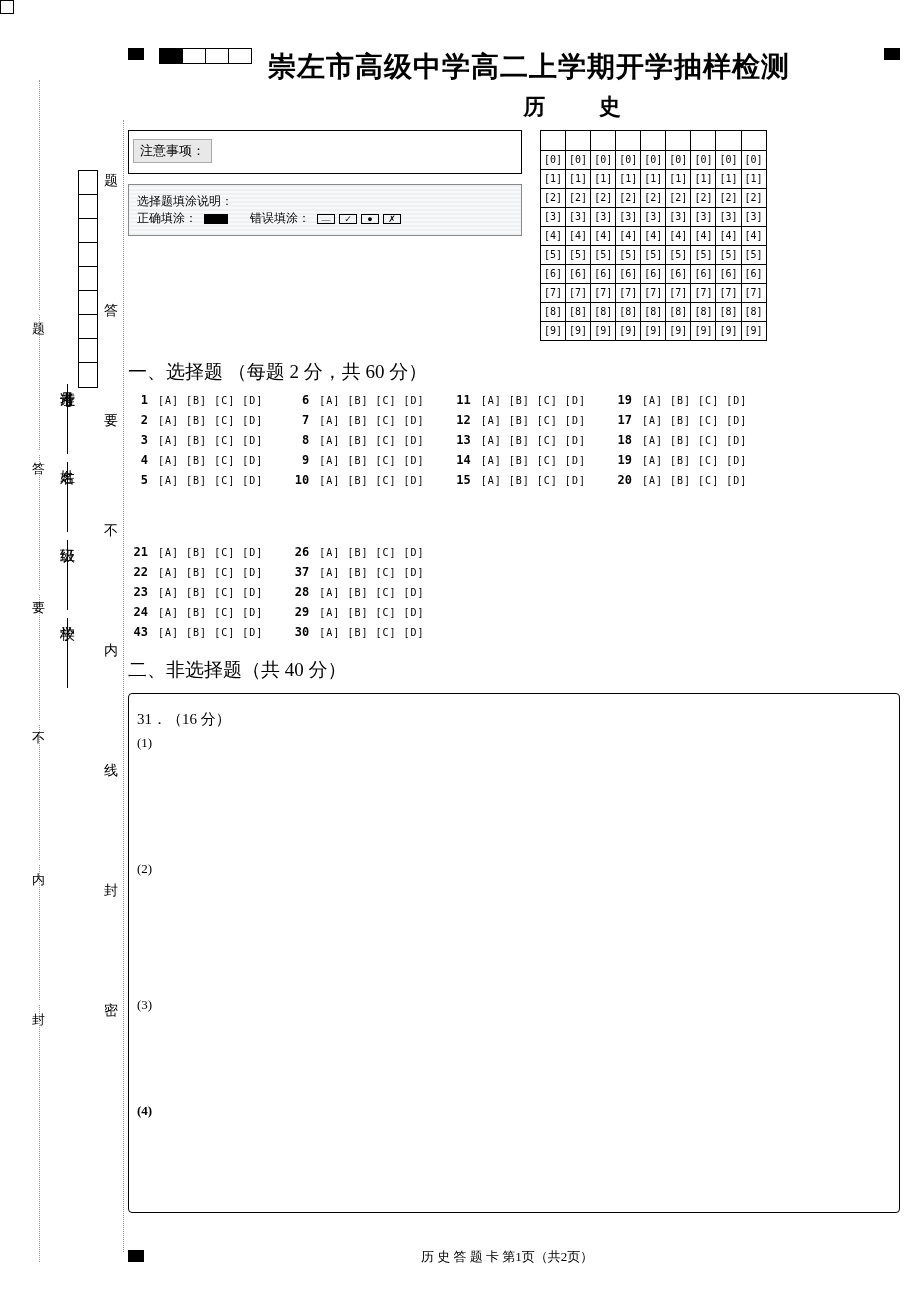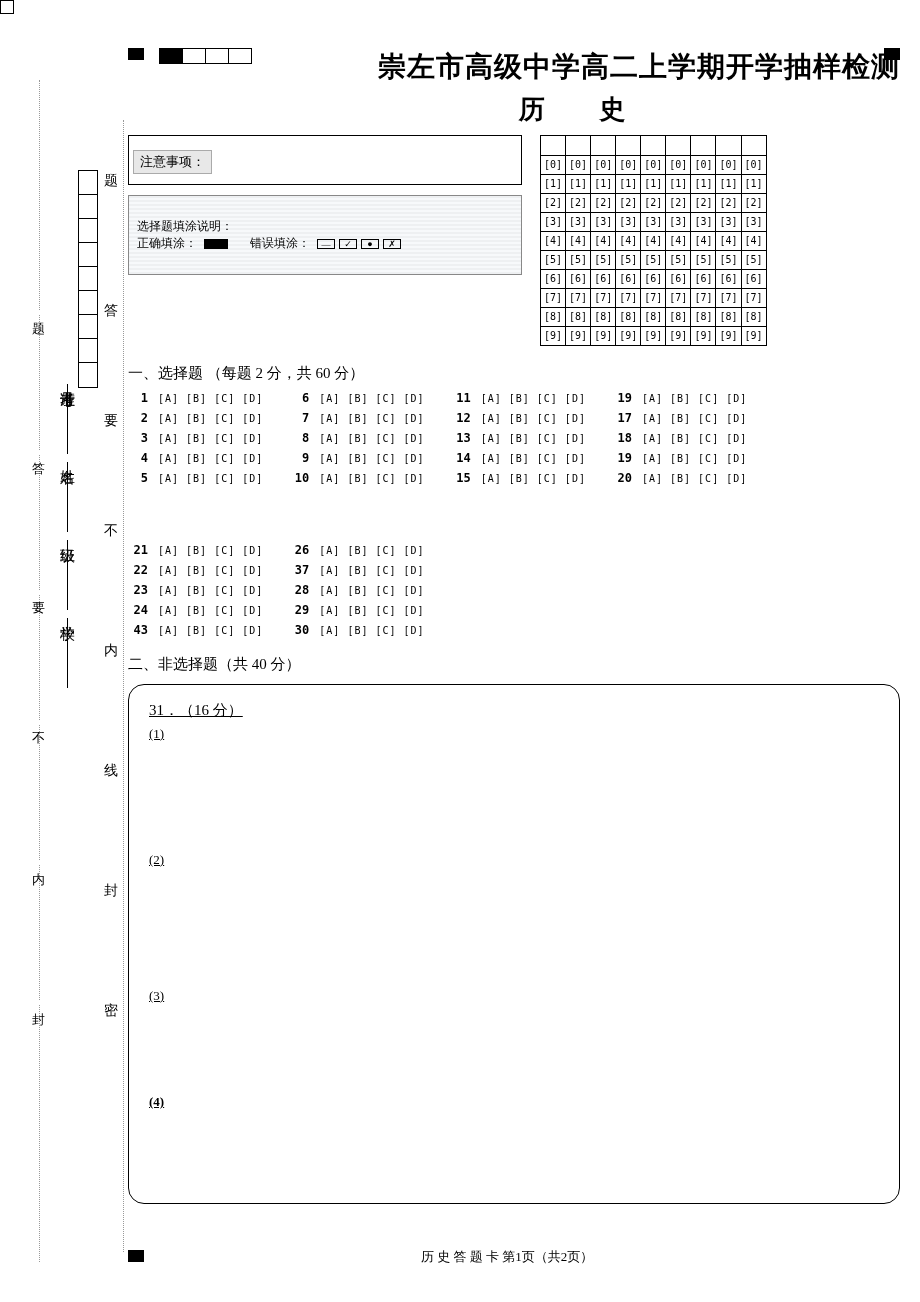--- a/index.html
+++ b/index.html
@@ -39,52 +39,52 @@
   
   
   .gutter { position: absolute; left: 100px; top: 120px; bottom: 50px; width: 24px; border-right: 1px dotted #999; }
   .gutter .gch { position: absolute; left: 4px; font-size: 14px; background: #fff; padding: 2px 0; }
   .gutter .g1 { top: 50px; } .gutter .g2 { top: 180px; } .gutter .g3 { top: 290px; }
   .gutter .g4 { top: 400px; } .gutter .g5 { top: 520px; } .gutter .g6 { top: 640px; }
   .gutter .g7 { top: 760px; } .gutter .g8 { top: 880px; }
   
   
   .main { position: absolute; left: 128px; right: 20px; top: 48px; bottom: 30px; }
-  .title { font-family: "KaiTi","楷体",serif; font-size: 28px; font-weight: bold; text-align: right; margin-left: 140px; margin-top: 0; letter-spacing: 1px; }
-  .subject { font-family: "KaiTi","楷体",serif; font-size: 26px; font-weight: bold; text-align: center; margin-top: 6px; margin-left: 140px; letter-spacing: 24px; }
+  .title { font-family: "KaiTi","楷体",serif; font-size: 28px; font-weight: bold; text-align: left; margin-left: 140px; margin-top: 0; letter-spacing: 1px; }
+  .subject { font-family: "KaiTi","楷体",serif; font-size: 22px; font-weight: bold; text-align: center; margin-top: 6px; margin-left: 140px; letter-spacing: 24px; }
   
   .columns { display: flex; gap: 18px; margin-top: 8px; }
   .left-col { flex: 1; }
   .right-col { width: 360px; }
   
-  .notes { border: 1px solid #000; padding: 14px 10px 10px 10px; font-size: 13px; line-height: 1.7; }
+  .notes { border: 1px solid #000; padding: 8px 10px 10px 10px; font-size: 13px; line-height: 1.7; }
   .notes .notes-title { font-weight: normal; background: #e8e8e8; display: inline-block; padding: 0 6px; margin-left: -6px; border: 1px solid #aaa; font-size: 13px; }
   .notes ol { list-style: decimal; margin-left: 24px; margin-top: 4px; }
   .notes li.bold { font-weight: bold; }
   
-  .fill-box { border: 1px solid #888; background: repeating-linear-gradient(0deg,#eef0f2,#eef0f2 2px,#f7f9fb 2px,#f7f9fb 4px); padding: 22px 8px; font-size: 12px; margin-top: 10px; }
+  .fill-box { border: 1px solid #888; background: repeating-linear-gradient(0deg,#eef0f2,#eef0f2 2px,#f7f9fb 2px,#f7f9fb 4px); padding: 8px 8px; font-size: 12px; margin-top: 10px; }
   .fill-box .label { font-size: 12px; }
   .fill-sample { display: inline-block; width: 24px; height: 10px; background: #000; vertical-align: middle; margin: 0 4px; }
   .fill-wrong { display: inline-flex; gap: 4px; vertical-align: middle; margin-left: 4px; }
   .fill-wrong span { width: 18px; height: 10px; border: 1px solid #000; position: relative; font-size: 9px; line-height: 9px; text-align: center; }
   
   .id-grid { border: 1px solid #000; border-collapse: collapse; }
   .id-grid td { border: 1px solid #000; padding: 2px 3px; text-align: center; font-size: 10px; font-family: monospace; line-height: 1.4; }
   .id-grid .head td { height: 20px; background: #fff; }
   .id-grid .num { letter-spacing: 0; }
   
-  .section-h { font-size: 15px; margin-top: 18px; }
+  .section-h { font-size: 19px; margin-top: 18px; }
   
   .mcq { margin-top: 8px; display: flex; gap: 26px; font-size: 11px; flex-wrap: wrap; }
   .mcq-col { display: flex; flex-direction: column; gap: 6px; }
   .mcq-row { display: flex; align-items: center; gap: 10px; font-family: "SimSun",monospace; }
   .mcq-row .qn { width: 20px; text-align: right; font-weight: bold; font-size: 12px; }
   .bubbles { letter-spacing: 1px; font-size: 10px; text-align: center; }
   
-  .frq-box { border: 1px solid #000; border-radius: 16px; margin-top: 10px; padding: 16px 20px; min-height: 520px; position: relative; text-decoration: underline; }
+  .frq-box { border: 1px solid #000; border-radius: 4px; margin-top: 10px; padding: 16px 8px; min-height: 520px; position: relative; }
   .frq-box .q { font-size: 15px; margin-bottom: 6px; }
   .frq-box .sub { font-size: 13px; margin-top: 18px; }
   .frq-box .sub.first { margin-top: 6px; }
   .frq-box .sub.s2 { margin-top: 110px; }
   .frq-box .sub.s3 { margin-top: 120px; }
   .frq-box .sub.s4 { margin-top: 90px; font-weight: bold; }
   
   .footer { position: absolute; bottom: 6px; left: 0; right: 14px; text-align: center; font-size: 13px; }
 </style>
 </head>

